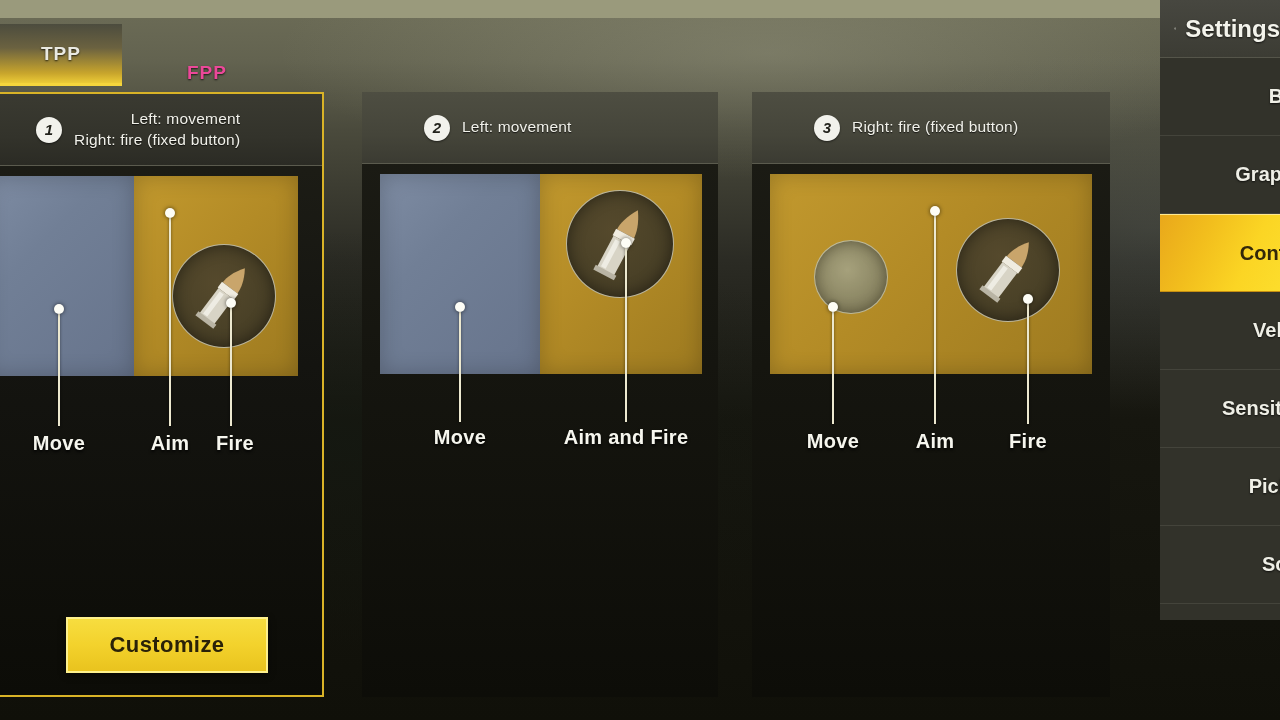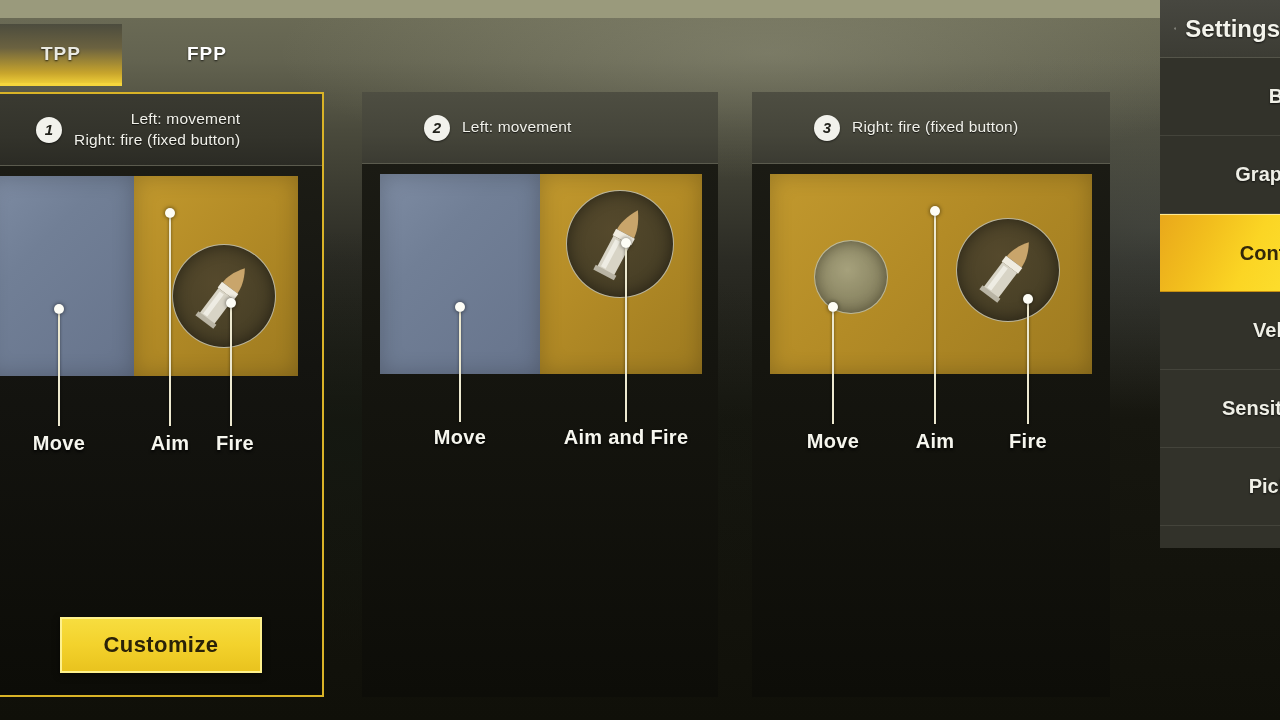--- a/index.html
+++ b/index.html
@@ -34,21 +34,21 @@
   .tab {
     position:absolute; top:0; height:60px;
     display:flex; align-items:center; justify-content:center;
     font-size:19px; letter-spacing:1px; font-weight:700;
     color:#e9e9e1; text-shadow:0 1px 2px rgba(0,0,0,.75);
   }
   .tab.t1 { left:0; width:122px;
     background:linear-gradient(to bottom,#4c4c3e 0%,#6b6240 40%,#c8a52c 82%,#f0cf38 100%); }
   .tab.t1:after{ content:""; position:absolute; left:0; right:0; bottom:-2px; height:3px;
     background:#f5d53c; }
-  .tab.t2 { left:122px; width:170px; background:transparent; color:#ffffff; }
+  .tab.t2 { left:122px; width:170px; background:transparent; color:#ec4899;align-items:flex-end; }
 
   
   #cards { position:absolute; left:0; top:92px; width:1160px; height:605px; }
 
   .card { position:absolute; top:0; bottom:0;
     background:linear-gradient(to bottom, #1d1d16 0%, #15150f 45%, #0d0d08 100%);
   }
   .card.c1 { left:-8px; width:332px; border:2px solid #d9b327;
              background:linear-gradient(to bottom,#1f1f17 0%,#141410 45%,#0c0c07 100%); }
   .card.c2 { left:362px; width:356px; }
@@ -122,32 +122,32 @@
   .dot { position:absolute; width:10px; height:10px; border-radius:50%;
     background:#fdfdf6; box-shadow:0 0 4px rgba(0,0,0,.6); z-index:5; }
   .lead { position:absolute; width:2px; background:#ece8cf; z-index:4;
     box-shadow:0 0 3px rgba(0,0,0,.5); }
   .cap { position:absolute; font-size:20px; font-weight:700; color:#f6f6ee;
     text-shadow:0 2px 3px rgba(0,0,0,.85); white-space:nowrap;
     transform:translateX(-50%); z-index:6; letter-spacing:.3px; }
 
   
   .btn-customize {
-    position:absolute; left:66px; bottom:22px; width:202px; height:56px;
+    position:absolute; left:72px; bottom:22px; width:202px; height:56px;
     background:linear-gradient(to bottom,#f7dd3f 0%,#f3d22c 50%,#e9c31e 100%);
     border:2px solid #fdf08d;
     display:flex; align-items:center; justify-content:center;
     font-size:22px; font-weight:700; color:#2a2208; letter-spacing:.4px;
     box-shadow:0 2px 6px rgba(0,0,0,.6);
     cursor:pointer;
     margin-top:33px;
   }
 
   
-  #sidebar { position:absolute; right:0; top:0; width:120px; height:548px;
+  #sidebar { position:absolute; right:0; top:0; width:120px; height:620px;
     background:#33332b; overflow:hidden; }
   .sb-head { position:relative; height:58px; display:flex; align-items:center;
     padding-left:14px; gap:9px;
     background:linear-gradient(to bottom,#474740,#3c3c34);
     border-bottom:1px solid #55554a; }
   .sb-head .ttl { font-size:24px; font-weight:700; color:#f4f4ec;
     text-shadow:0 1px 2px rgba(0,0,0,.7); white-space:nowrap; }
   .sb-item { position:relative; height:78px; display:flex; align-items:center;
     justify-content:flex-end; padding-right:2px;
     border-bottom:1px solid #44443b;

